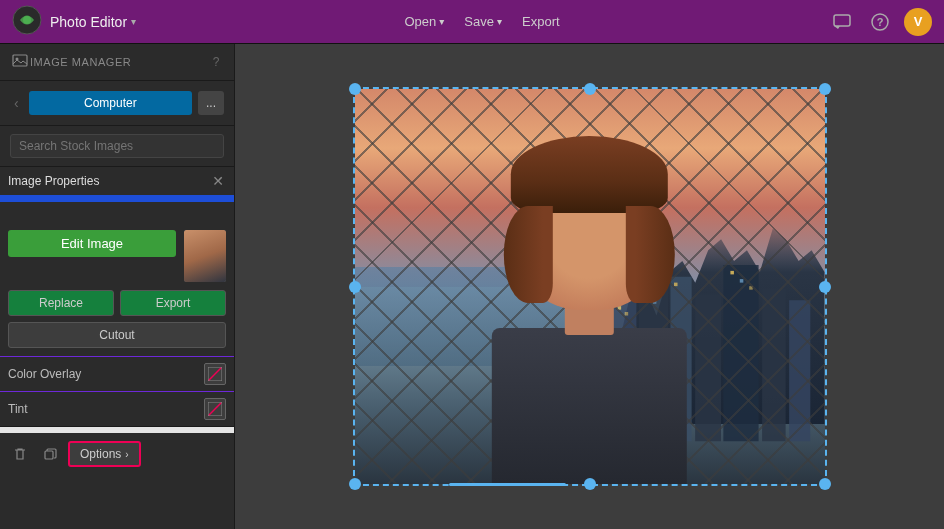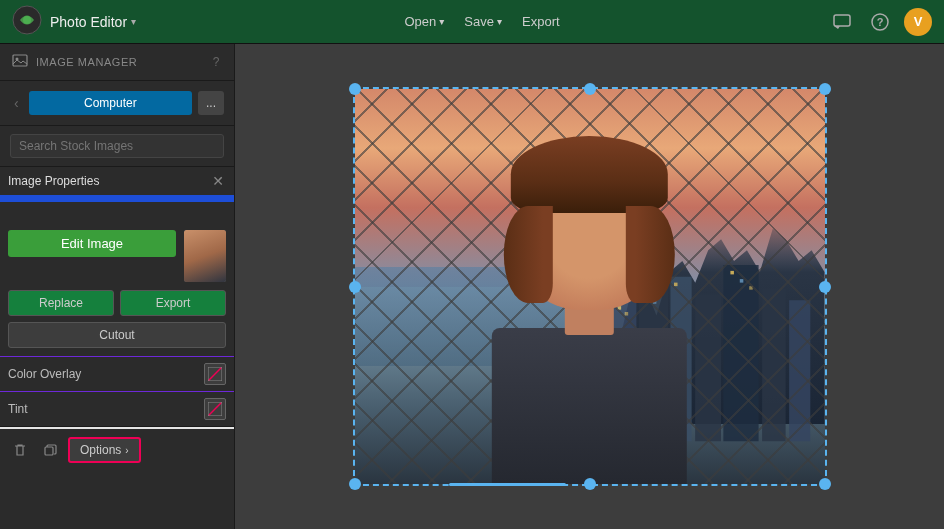--- a/index.html
+++ b/index.html
@@ -1,38 +1,38 @@
 <!DOCTYPE html>
 <html><head>
   <meta charset="utf-8">
   <style>
     * { box-sizing: border-box; margin: 0; padding: 0; }
     body { width: 944px; height: 529px; background: #2b2b2b; font-family: -apple-system, BlinkMacSystemFont, 'Segoe UI', sans-serif; overflow: hidden; color: #ccc; font-size: 13px; }
 
     
     #topbar {
-      width: 944px; height: 44px; background: #14532d;
+      width: 944px; height: 44px; background: #701a75;
       display: flex; align-items: center; padding: 0 12px;
       border-bottom: 1px solid #111;
     }
     #topbar .app-title { color: #eee; font-size: 14px; font-weight: 500; display: flex; align-items: center; gap: 4px; }
     #topbar .app-title .chevron { font-size: 10px; color: #aaa; }
     #topbar .spacer { flex: 1; }
     #topbar .nav-btn { color: #ccc; font-size: 13px; padding: 4px 10px; cursor: pointer; display: flex; align-items: center; gap: 3px; }
     #topbar .nav-btn .chevron { font-size: 10px; }
     #topbar .right-icons { display: flex; align-items: center; gap: 10px; }
     #topbar .icon-btn { width: 28px; height: 28px; display: flex; align-items: center; justify-content: center; cursor: pointer; color: #ccc; font-size: 16px; }
     #topbar .avatar { width: 28px; height: 28px; border-radius: 50%; background: #e8a020; display: flex; align-items: center; justify-content: center; color: #fff; font-size: 13px; font-weight: 600; cursor: pointer; }
 
     
     #main { display: flex; width: 944px; height: 485px; }
 
     
     #left-panel { width: 235px; min-width: 235px; background: #2b2b2b; border-right: 1px solid #1a1a1a; display: flex; flex-direction: column; }
-    #left-panel .panel-header { padding: 8px 10px; display: flex; align-items: center; gap: 6px; border-bottom: 1px solid #1a1a1a; }
+    #left-panel .panel-header { padding: 8px 10px; display: flex; align-items: center; border-bottom: 1px solid #1a1a1a; }
     #left-panel .panel-header .img-icon { width: 20px; height: 20px; color: #888; font-size: 14px; display: flex; align-items: center; justify-content: center; }
     #left-panel .panel-header .panel-title { font-size: 11px; color: #888; letter-spacing: 0.05em; text-transform: uppercase; flex: 1; }
     #left-panel .panel-header .help-icon { width: 16px; height: 16px; color: #666; font-size: 12px; display: flex; align-items: center; justify-content: center; }
 
     #left-panel .upload-area { padding: 10px; display: flex; align-items: center; gap: 6px; border-bottom: 1px solid #1a1a1a; }
     #left-panel .computer-btn { background: #0369a1; color: #fff; border: none; border-radius: 3px; padding: 5px 14px; font-size: 12px; cursor: pointer; flex: 1; }
     #left-panel .more-btn { background: #444; color: #ccc; border: none; border-radius: 3px; padding: 5px 8px; font-size: 12px; cursor: pointer; }
     #left-panel .arrow-btn { background: none; border: none; color: #666; cursor: pointer; font-size: 14px; padding: 2px 4px; }
 
     #left-panel .search-area { padding: 8px 10px; border-bottom: 1px solid #1a1a1a; }
@@ -52,21 +52,21 @@
 
     #img-props .action-btns { display: flex; gap: 6px; margin-top: 8px; flex-wrap: wrap; }
     #img-props .action-btn { background: #15803d; color: #ccc; border: 1px solid #555; border-radius: 3px; padding: 5px 12px; font-size: 12px; cursor: pointer; flex: 1; }
     #img-props .action-btn-wide { background: #3d3d3d; color: #ccc; border: 1px solid #555; border-radius: 3px; padding: 5px 0; font-size: 12px; cursor: pointer; width: 100%; text-align: center; }
 
     #img-props .overlay-row { display: flex; align-items: center; padding: 6px 8px; border-top: 1px solid #6d28d9; }
     #img-props .overlay-label { flex: 1; font-size: 12px; color: #bbb; }
     #img-props .overlay-icon { width: 22px; height: 22px; border: 1px solid #666; border-radius: 2px; display: flex; align-items: center; justify-content: center; background: #3d3d3d; cursor: pointer; }
 
     
-    #options-row { display: flex; align-items: center; padding: 8px; gap: 6px; border-top: 2px solid #e5e5e5; }
+    #options-row { display: flex; align-items: center; padding: 8px; gap: 6px; border-top: 6px solid #e5e5e5; }
     #options-row .trash-btn { width: 24px; height: 24px; display: flex; align-items: center; justify-content: center; cursor: pointer; color: #888; font-size: 14px; }
     #options-row .options-btn { background: #3d3d3d; color: #ccc; border: 2px solid #e05; border-radius: 3px; padding: 4px 10px; font-size: 12px; cursor: pointer; display: flex; align-items: center; gap: 4px; }
     #options-row .options-btn .chevron { font-size: 10px; }
 
     
     #canvas-area { flex: 1; background: #3a3a3a; position: relative; display: flex; align-items: center; justify-content: center; overflow: hidden; }
     #canvas-bg { position: absolute; inset: 0; background: #3d3d3d; }
 
     .canvas-image-wrapper {
       position: relative;

